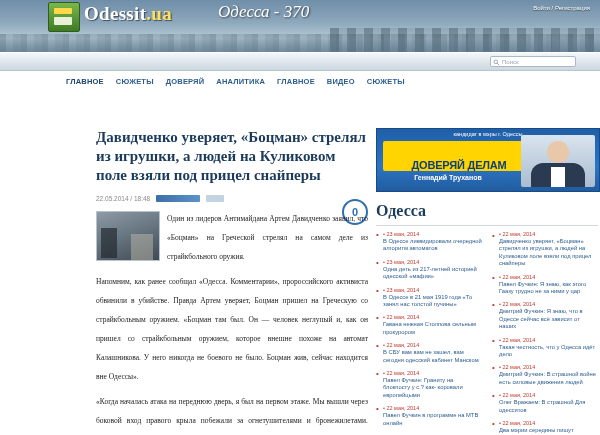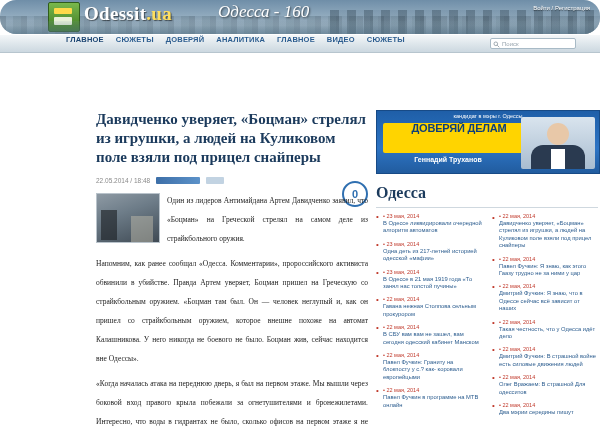--- a/index.html
+++ b/index.html
@@ -18,25 +18,24 @@
   .page {
     position: relative;
     width: 600px;
     height: 435px;
     overflow: hidden;
   }
 
   
   .header-banner {
     position: relative;
-    height: 34px;
+    height: 52px;
     background: linear-gradient(to bottom, #6f8ea8 0%, #8fa9bd 45%, #b9ccd9 75%, #9db4c4 100%);
     overflow: hidden;
     border-bottom: 1px solid #5d7territory;
-    border-radius: 16px;
   }
   .header-banner::after {
     content: "";
     position: absolute;
     left: 0; right: 0; bottom: 0;
     height: 13px;
     background: linear-gradient(to bottom, rgba(120,150,170,0.1), rgba(90,120,140,0.55));
   }
   .skyline {
     position: absolute;
@@ -123,21 +122,21 @@
     height: 17px;
     background: linear-gradient(to bottom, #f4f7f9 0%, #dfe7ec 50%, #ccd8e0 100%);
     border-bottom: 1px solid #b7c5ce;
     border-top: 1px solid #fff;
   }
   .nav-items {
     position: absolute;
     left: 66px;
     top: 0;
     display: flex;
-    align-items: flex-start;
+    align-items: flex-end;
     height: 33px;
     gap: 12px;
   }
   .nav-item {
     font-size: 7.5px;
     font-weight: bold;
     color: #2c5d8f;
     letter-spacing: .2px;
     cursor: pointer;
     white-space: nowrap;
@@ -299,21 +298,21 @@
   }
   .ad-main {
     position: absolute;
     top: 12px;
     left: 6px;
     width: 152px;
     height: 30px;
     background: #ffd400;
     border-radius: 2px;
     display: flex;
-    align-items: flex-start;
+    align-items: flex-end;
     justify-content: center;
     text-align: center;
   }
   .ad-main-text {
     font-family: "Liberation Sans", sans-serif;
     font-weight: bold;
     font-size: 11px;
     color: #0d3f7a;
     line-height: 11px;
     letter-spacing: -.2px;
@@ -411,21 +410,21 @@
 
 <div class="page">
 
   <div class="header-banner">
     <div class="skyline"></div>
     <div class="skyline2"></div>
     <div class="logo-green"></div>
     <div class="site-title">
       <span>Odessit</span><span class="dot">.ua</span>
     </div>
-    <div class="site-tagline">Одесса - 160</div>
+    <div class="site-tagline">Одесса - 370</div>
     <div class="header-login">Войти / Регистрация</div>
   </div>
 
   <div class="navbar">
     <div class="nav-items">
       <span class="nav-item active">ГЛАВНОЕ</span>
       <span class="nav-item">СЮЖЕТЫ</span>
       <span class="nav-item">ДОВЕРЯЙ</span>
       <span class="nav-item">АНАЛИТИКА</span>
       <span class="nav-item">ГЛАВНОЕ</span>

